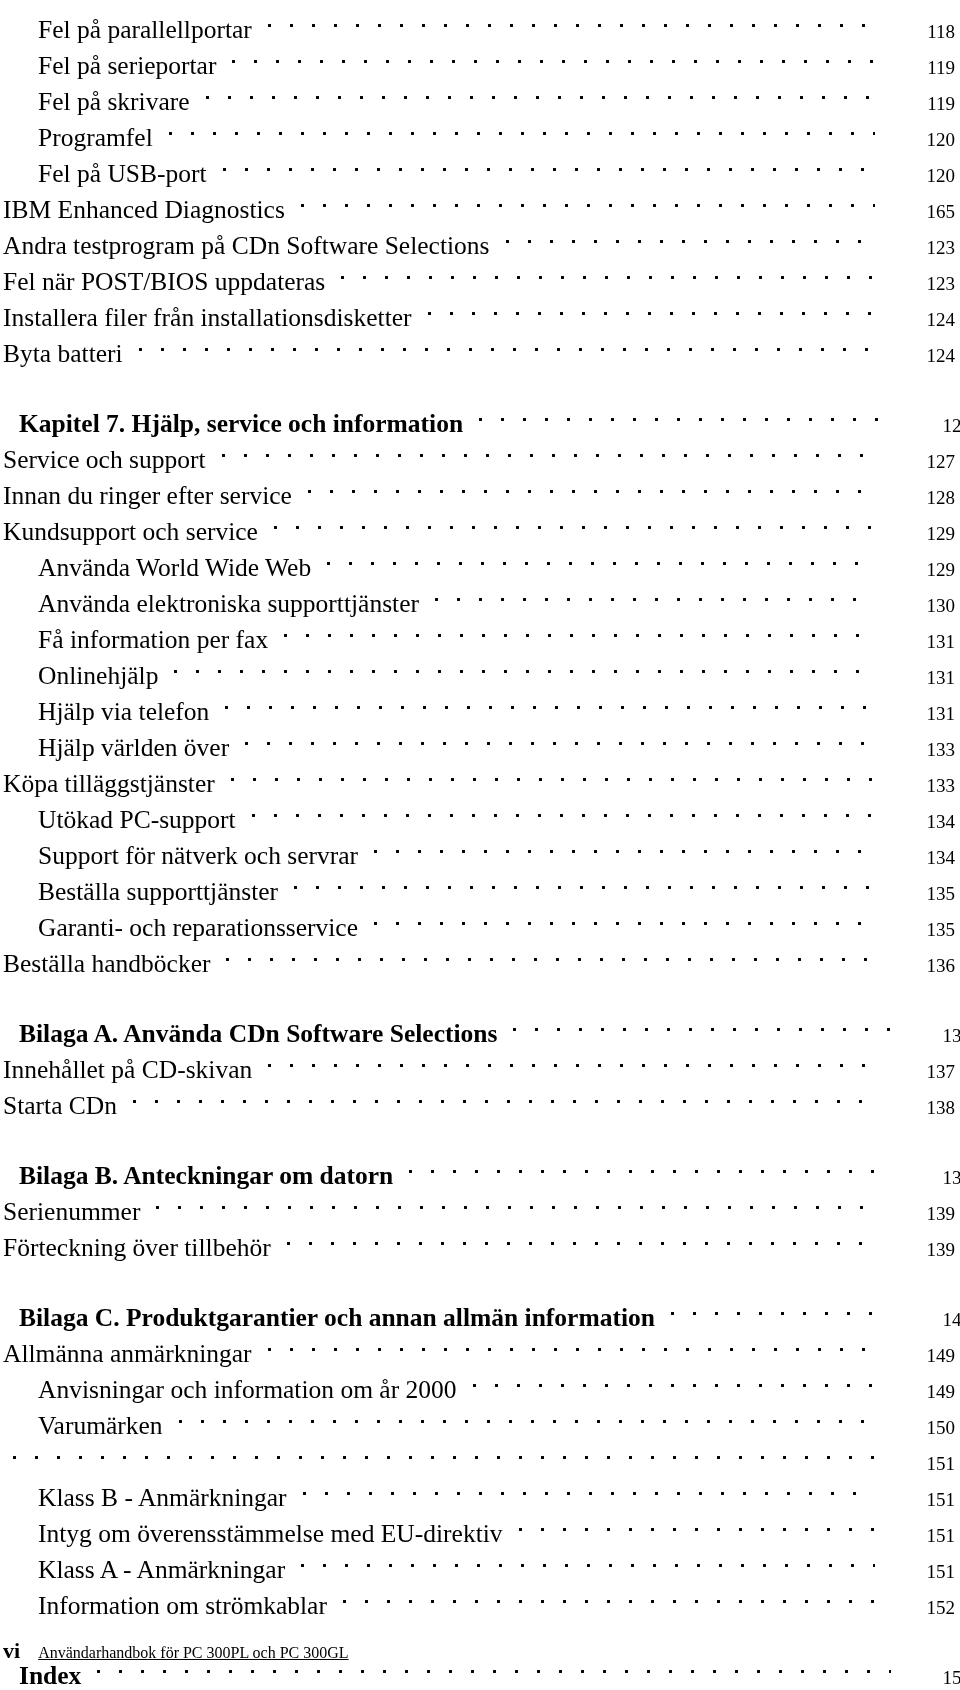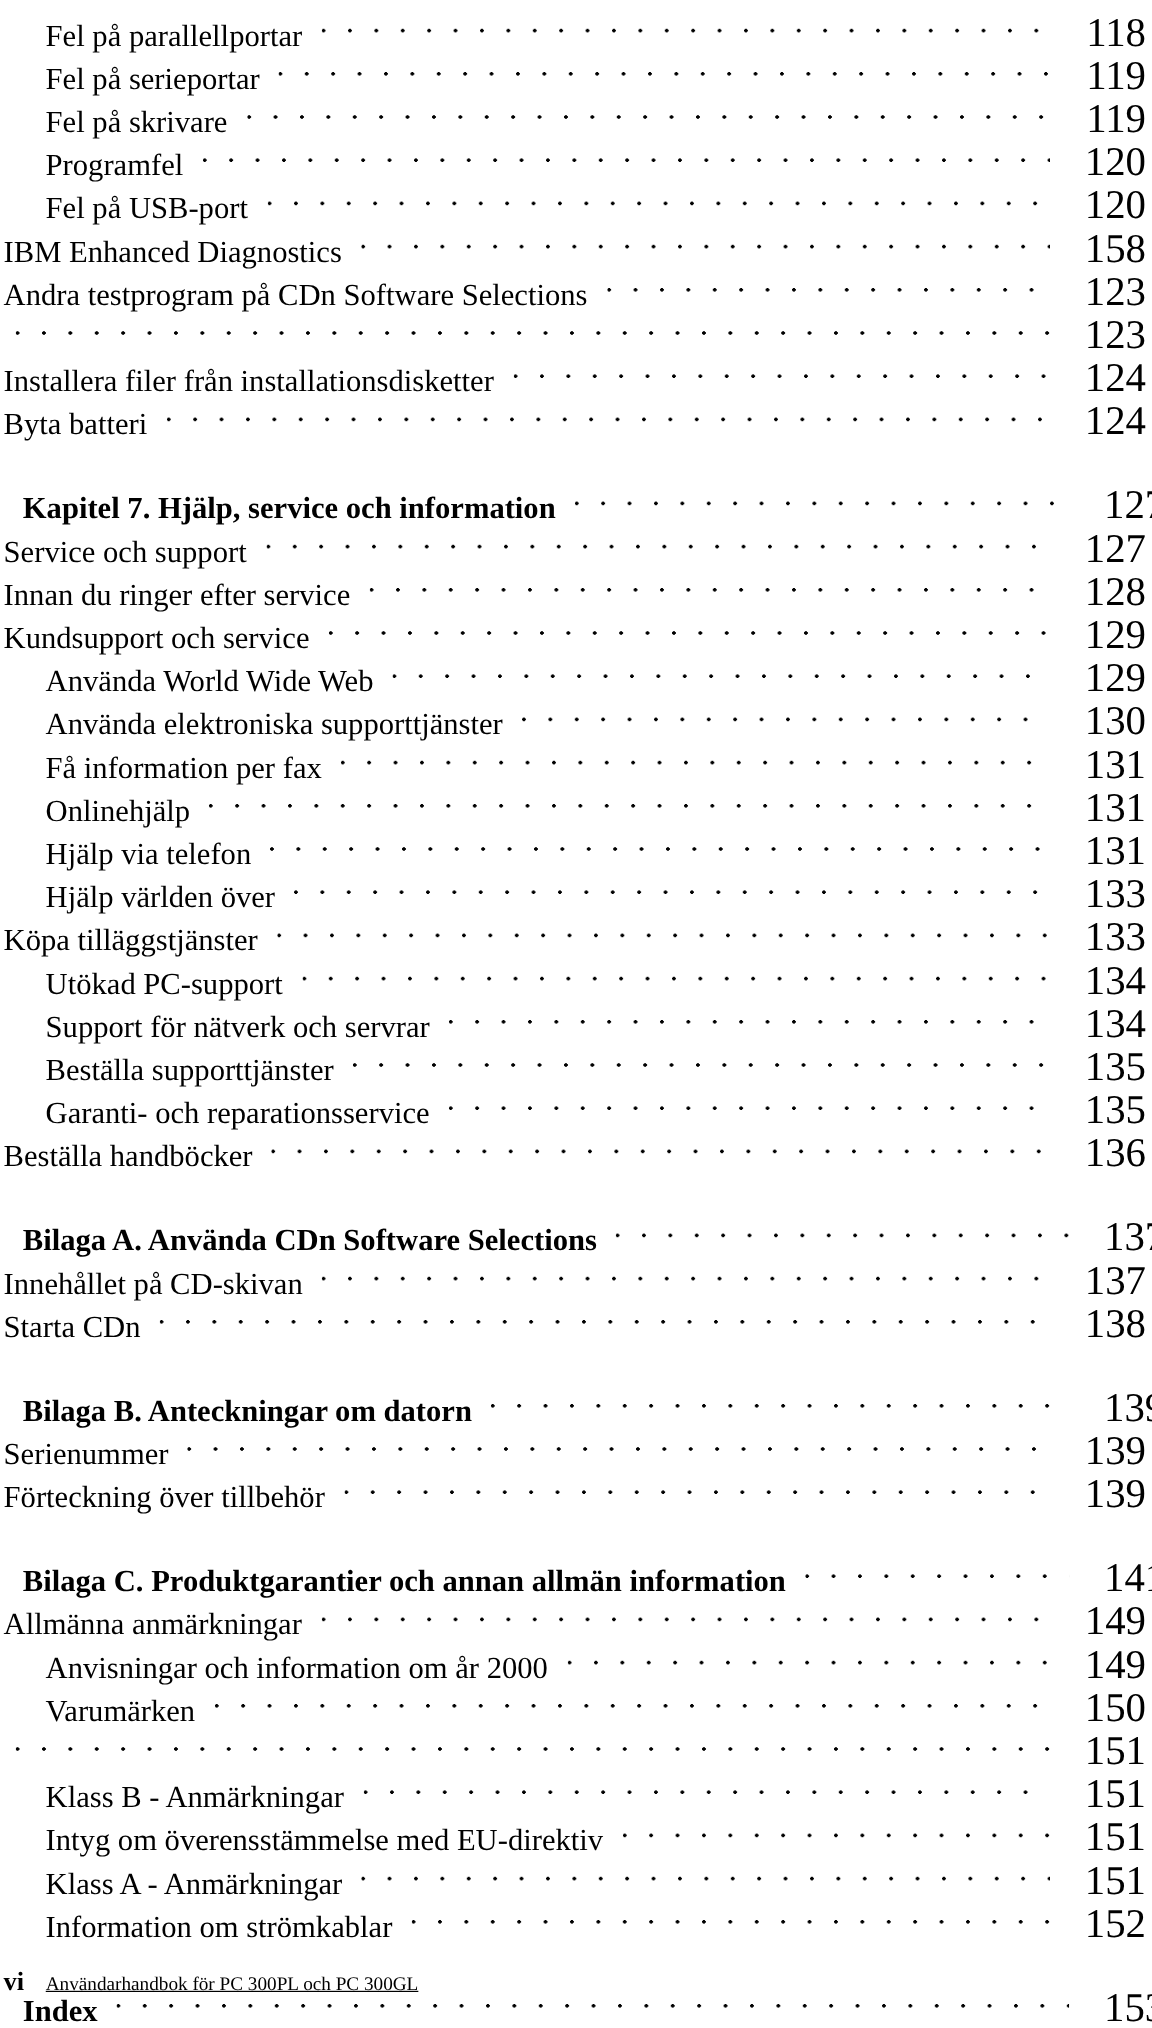--- a/index.html
+++ b/index.html
@@ -70,21 +70,21 @@
     bottom: 11px;
     height: 3px;
     background-image: radial-gradient(circle at 1.5px 1.5px, #000 1.4px, rgba(0,0,0,0) 1.6px);
     background-size: 22px 3px;
     background-repeat: repeat-x;
   }
 
   .page-num {
     flex: 0 0 74px;
     text-align: right;
-    font-size: 34px;
+    font-size: 19px;
     padding-right: 5px;
   }
 
   
   #footer {
     position: absolute;
     left: 3px;
     bottom: 26px;
     width: 930px;
     white-space: nowrap;
@@ -126,28 +126,29 @@
         <span class="page-num">120</span>
       </div>
       <div class="toc-row lvl2">
         <span class="entry-title">Fel på USB-port</span>
         <span class="leader"></span>
         <span class="page-num">120</span>
       </div>
       <div class="toc-row lvl1">
         <span class="entry-title">IBM Enhanced Diagnostics</span>
         <span class="leader"></span>
-        <span class="page-num">158</span>
+        <span class="page-num">165</span>
       </div>
       <div class="toc-row lvl1">
         <span class="entry-title">Andra testprogram på CDn Software Selections</span>
         <span class="leader"></span>
         <span class="page-num">123</span>
       </div>
       <div class="toc-row lvl1">
+        <span class="entry-title">Fel när POST/BIOS uppdateras</span>
         <span class="leader"></span>
         <span class="page-num">123</span>
       </div>
       <div class="toc-row lvl1">
         <span class="entry-title">Installera filer från installationsdisketter</span>
         <span class="leader"></span>
         <span class="page-num">124</span>
       </div>
       <div class="toc-row lvl1">
         <span class="entry-title">Byta batteri</span>

